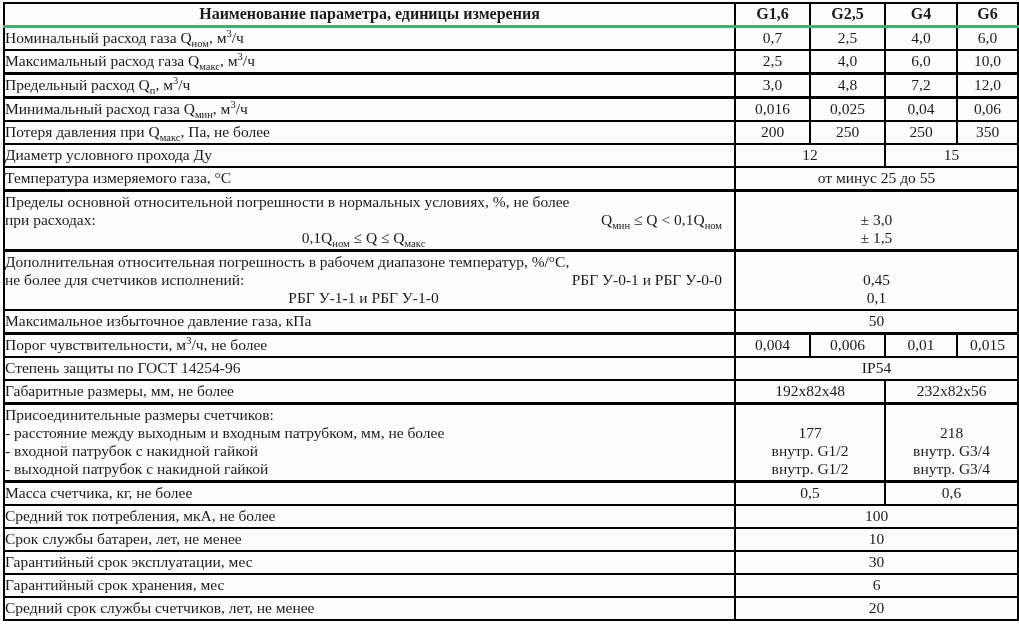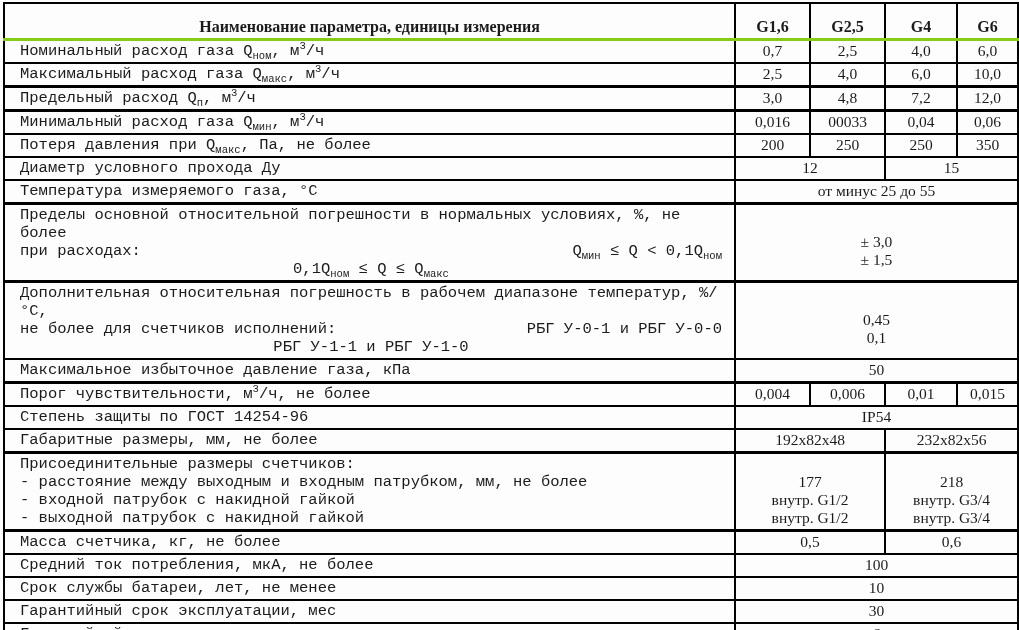--- a/index.html
+++ b/index.html
@@ -1,23 +1,23 @@
 <!DOCTYPE html>
 <html><head>
 <meta charset="utf-8">
 <style>
   html,body{margin:0;padding:0;background:#ffffff;}
   body{font-family:"Liberation Serif","DejaVu Serif",serif;color:#1b1b1b;}
   .page{width:1019px;height:630px;background:#fdfdfd;box-sizing:border-box;padding:2px 2px 0 3px;}
   table{border-collapse:collapse;table-layout:fixed;width:1014px;}
   col.c0{width:731px;}col.c1{width:75px;}col.c2{width:75px;}col.c3{width:72px;}col.c4{width:61px;}
   th,td{border:2px solid #000;vertical-align:middle;overflow:hidden;}
-  th{font-size:16px;font-weight:bold;text-align:center;padding:14px 2px 2px;line-height:18px;border-bottom:3px solid #84cc16;}
+  th{font-size:16px;font-weight:bold;text-align:center;padding:1px 2px 2px;line-height:18px;border-bottom:3px solid #22c55e;}
   td{font-size:15.5px;line-height:18px;padding:1px 2px 2px;}
-  td.p{text-align:left;padding-left:15px;font-family:Liberation Mono, monospace;}
+  td.p{text-align:left;padding-left:0;}
   td.v{text-align:center;}
   tr.thick td{border-top:3px solid #000;margin-left:39px;}
   .ln{display:block;line-height:18px;min-height:18px;}
   .split{display:flex;justify-content:space-between;align-items:baseline;}
   .rightal{text-align:center;}
   .formula{margin-right:10px;white-space:nowrap;}
   sub,sup{font-size:68%;line-height:0;}
   .blank{min-height:18px;}
 </style>
 </head>
@@ -63,21 +63,21 @@
   <td class="p">Предельный расход Q<sub>п</sub>, м<sup>3</sup>/ч</td>
   <td class="v">3,0</td>
   <td class="v">4,8</td>
   <td class="v">7,2</td>
   <td class="v">12,0</td>
 </tr>
 
 <tr class="thick">
   <td class="p">Минимальный расход  газа Q<sub>мин</sub>, м<sup>3</sup>/ч</td>
   <td class="v">0,016</td>
-  <td class="v">00033</td>
+  <td class="v">0,025</td>
   <td class="v">0,04</td>
   <td class="v">0,06</td>
 </tr>
 
 <tr>
   <td class="p">Потеря давления при Q<sub>макс</sub>, Па, не более</td>
   <td class="v">200</td>
   <td class="v">250</td>
   <td class="v">250</td>
   <td class="v">350</td>

